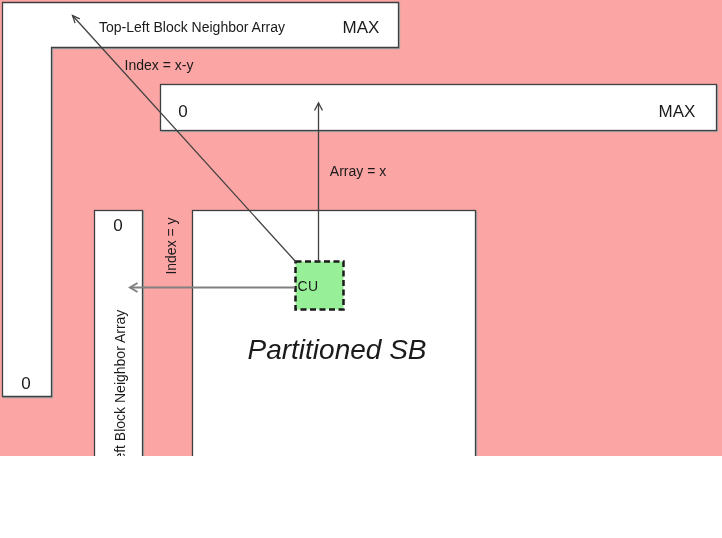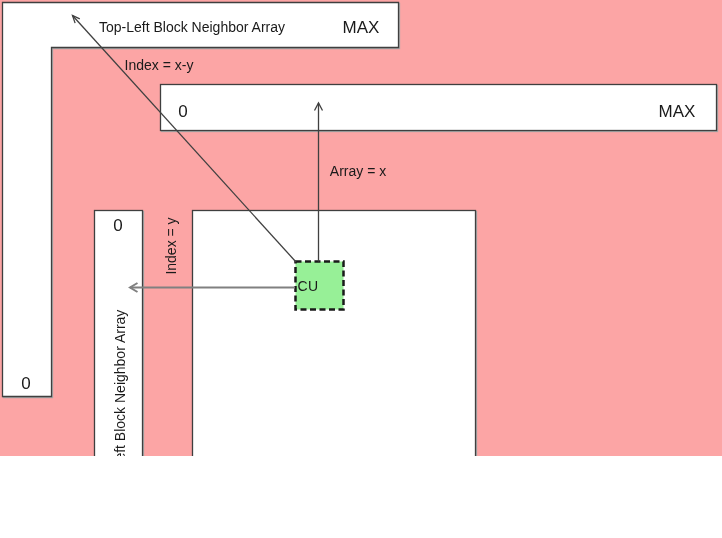--- a/index.html
+++ b/index.html
@@ -63,19 +63,20 @@
   <div class="lbl big" style="left:361px; top:27px;">MAX</div>
   <div class="lbl big" style="left:26px; top:383px;">0</div>
 
   <div class="lbl big" style="left:183px; top:111px;">0</div>
   <div class="lbl big" style="left:677px; top:111px;">MAX</div>
 
   <div class="lbl big" style="left:118px; top:225px;">0</div>
   <div class="lbl vert" style="left:120px; top:389px;">Left Block Neighbor Array</div>
   <div class="lbl big" style="left:117px; top:513px;">MAX</div>
 
+  <div class="lbl title" style="left:337px; top:350px;">Partitioned SB</div>
   <div class="lbl cu" style="left:308px; top:286px;">CU</div>
 
   <div class="lbl" style="left:159px; top:65px;text-align:right;">Index = x-y</div>
   <div class="lbl" style="left:358px; top:171px;">Array = x</div>
   <div class="lbl vert" style="left:171px; top:246px;">Index = y</div>
 
 </div>
 
 </body></html>

